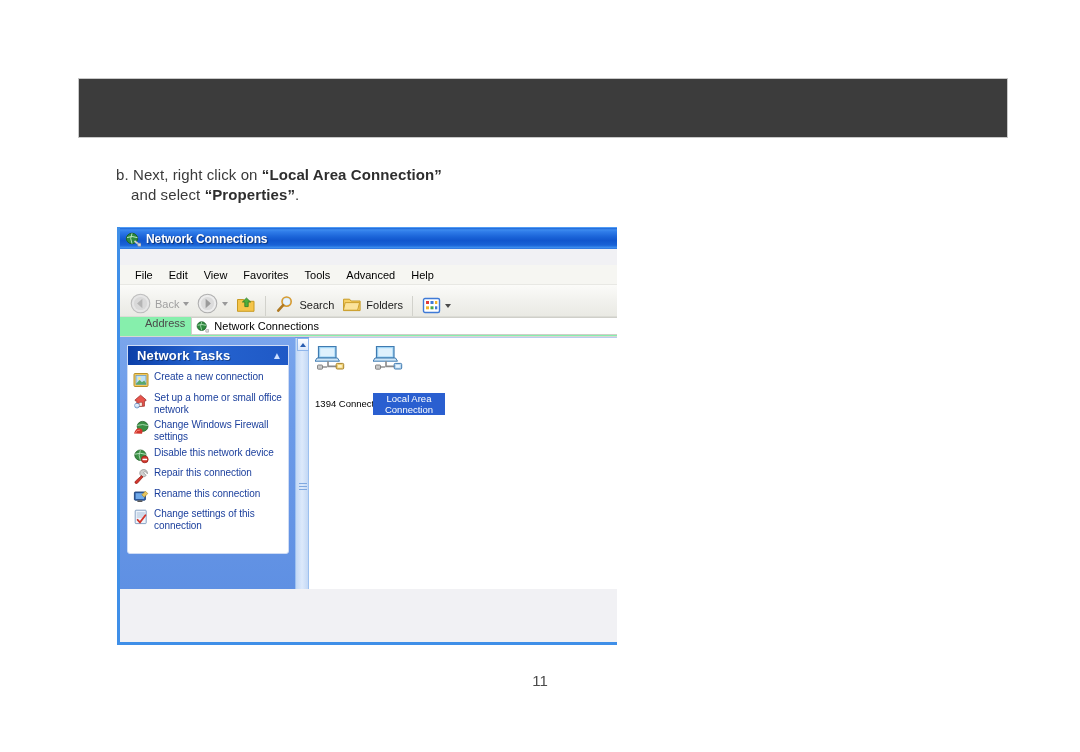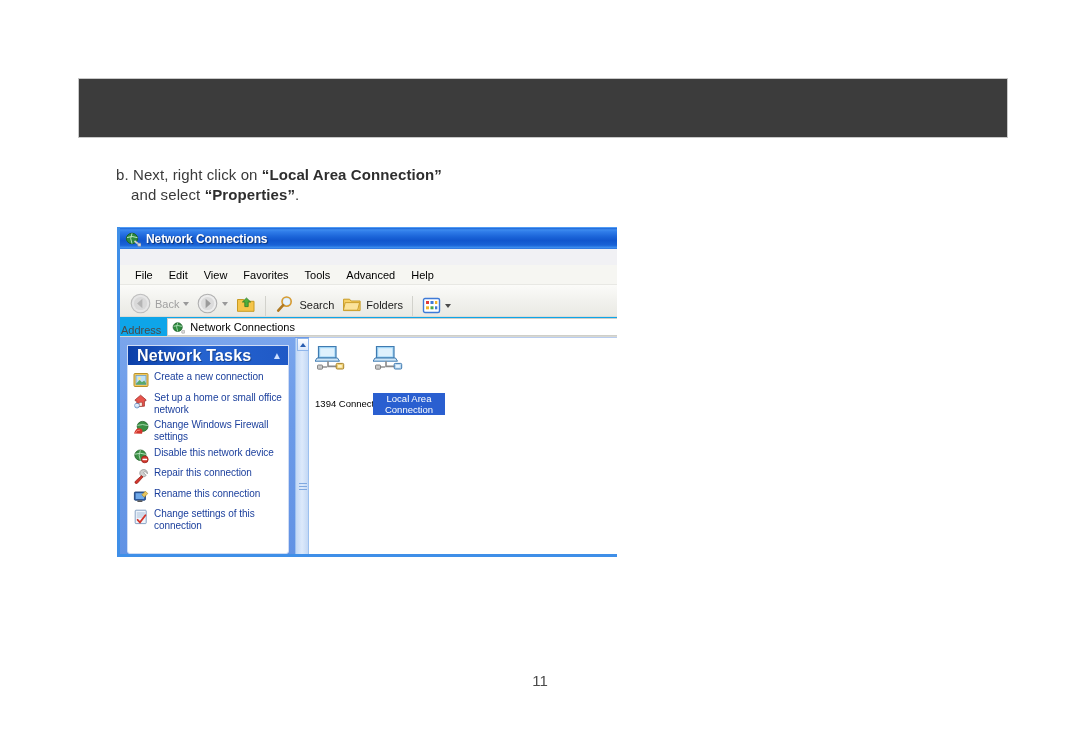--- a/index.html
+++ b/index.html
@@ -29,21 +29,21 @@
     line-height: 1.33;
     letter-spacing: .1px;
     margin-left: 24px;
   }
   .instructions .line2 { padding-left: 15px; }
   .instructions b { font-weight: bold; color:#2e2e2e; }
 
   
   .xp-window {
     position: absolute; left: 117px; top: 227px;
-    width: 500px; height: 330px;
+    width: 500px; height: 418px;
     overflow: hidden;
     background: #f1f1f4;
     border-left: 3px solid #3f8fe8;
     border-bottom: 3px solid #3f8fe8;
   }
 
   .titlebar {
     height: 22px;
     background: linear-gradient(to bottom,
         #1d65d6 0%, #3d8bef 9%, #2f7ce9 18%, #1b64d8 42%,
@@ -86,24 +86,24 @@
   .tb-sep { width: 1px; height: 20px; background: #d2d2cc; margin: 0 5px; }
   .tb-arrow {
     width: 0; height: 0; margin-left: 4px;
     border-left: 3.5px solid transparent; border-right: 3.5px solid transparent;
     border-top: 4px solid #999;
   }
   .tb-arrow.dark { border-top-color: #4a4a4a; }
 
   .addressbar {
     height: 20px;
-    background: #0ea5e9;
+    background: #86efac;
     border-bottom: 1px solid #d8d8d2;
-    display: flex; align-items: flex-end;
-    padding-left: 1px;
+    display: flex; align-items: flex-start;
+    padding-left: 25px;
     font-size: 11px;
   }
   .addressbar .a-lab { color: #4a4a4a; margin-right: 6px; }
   .addressbar .a-field {
     flex: 1; height: 18px; background: #ffffff;
     border: 1px solid #cfcfc9; border-right: none;
     display: flex; align-items: center; padding-left: 4px;
   }
   .addressbar .a-field .a-txt { margin-left: 5px; color: #000; }
 
@@ -128,21 +128,21 @@
     border-radius: 0 0 3px 3px;
     overflow: hidden;
   }
   .task-head {
     height: 19px;
     background: linear-gradient(to right,#0b3fa8 0%, #2563cf 45%, #1f59c6 100%);
     display: flex; align-items: center; justify-content: space-between;
     padding: 0 6px 0 9px;
   }
   .task-head .t-title {
-    color: #fff; font-size: 16px; font-weight: bold;
+    color: #fff; font-size: 13px; font-weight: bold;
     letter-spacing: .2px; text-shadow: 1px 1px 0 rgba(0,0,0,.3);
     white-space: nowrap;
   }
   .task-head .t-chev { color: #cfe0ff; font-size: 10px; line-height: 1; }
 
   .task-list { padding: 6px 4px 17px 5px; }
   .task-item {
     display: flex; align-items: flex-start;
     margin-bottom: 3.5px;
   }

